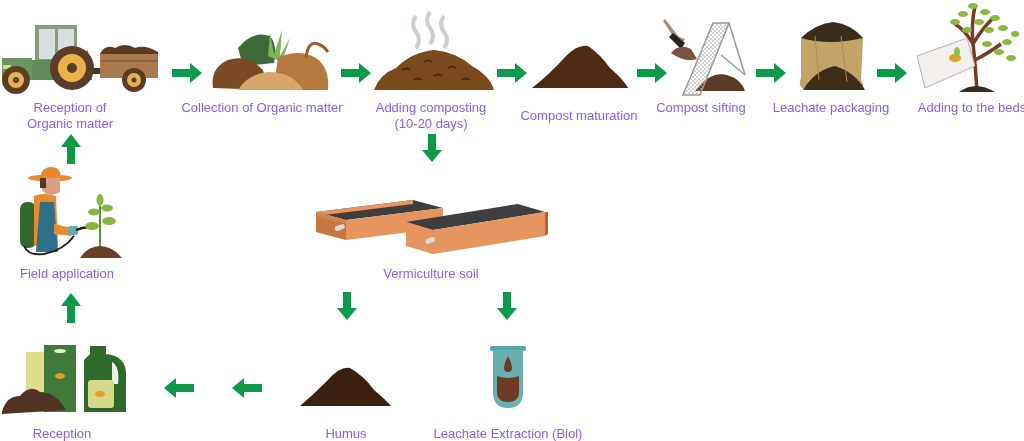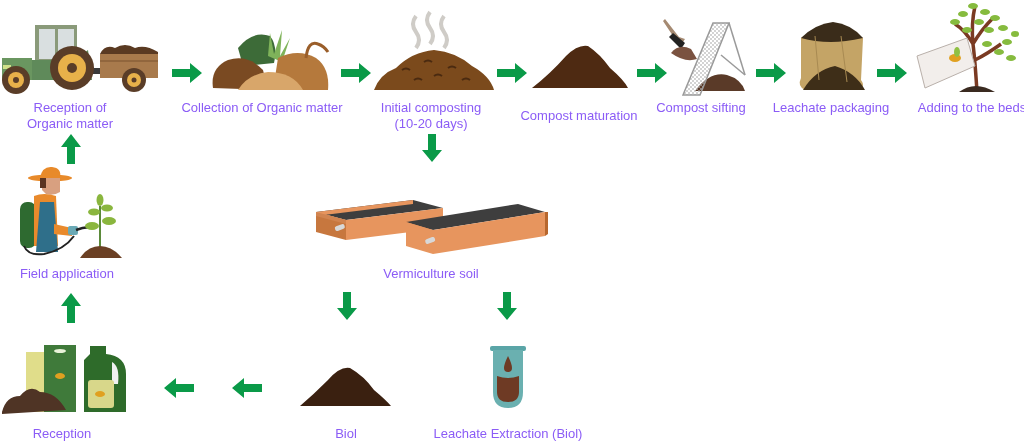--- a/index.html
+++ b/index.html
@@ -202,24 +202,24 @@
   <ellipse cx="86" cy="34" rx="3.5" ry="6" fill="#8ab63e"></ellipse>
   <path d="M66 92 Q74 80 86 80 Q98 80 108 92 Z" fill="#6b4024"></path>
 </svg>
 
 <div class="label" style="left:70px;top:100px">
   <div>Reception of</div>
   <div>Organic matter</div>
 </div>
 <div class="label" style="left:262px;top:100px">Collection of Organic matter</div>
 <div class="label" style="left:431px;top:100px">
-  <div>Initial composting</div>
+  <div>Adding composting</div>
   <div>(10-20 days)</div>
 </div>
 <div class="label" style="left:579px;top:108px">Compost maturation</div>
 <div class="label" style="left:701px;top:100px">Compost sifting</div>
 <div class="label" style="left:831px;top:100px">Leachate packaging</div>
 <div class="label" style="left:972px;top:100px">Adding to the beds</div>
 <div class="label" style="left:431px;top:266px">Vermiculture soil</div>
-<div class="label" style="left:346px;top:426px">Biol</div>
+<div class="label" style="left:346px;top:426px">Humus</div>
 <div class="label" style="left:508px;top:426px">Leachate Extraction (Biol)</div>
 <div class="label" style="left:62px;top:426px">Reception</div>
 <div class="label" style="left:67px;top:266px">Field application</div>
 
 </body></html>

